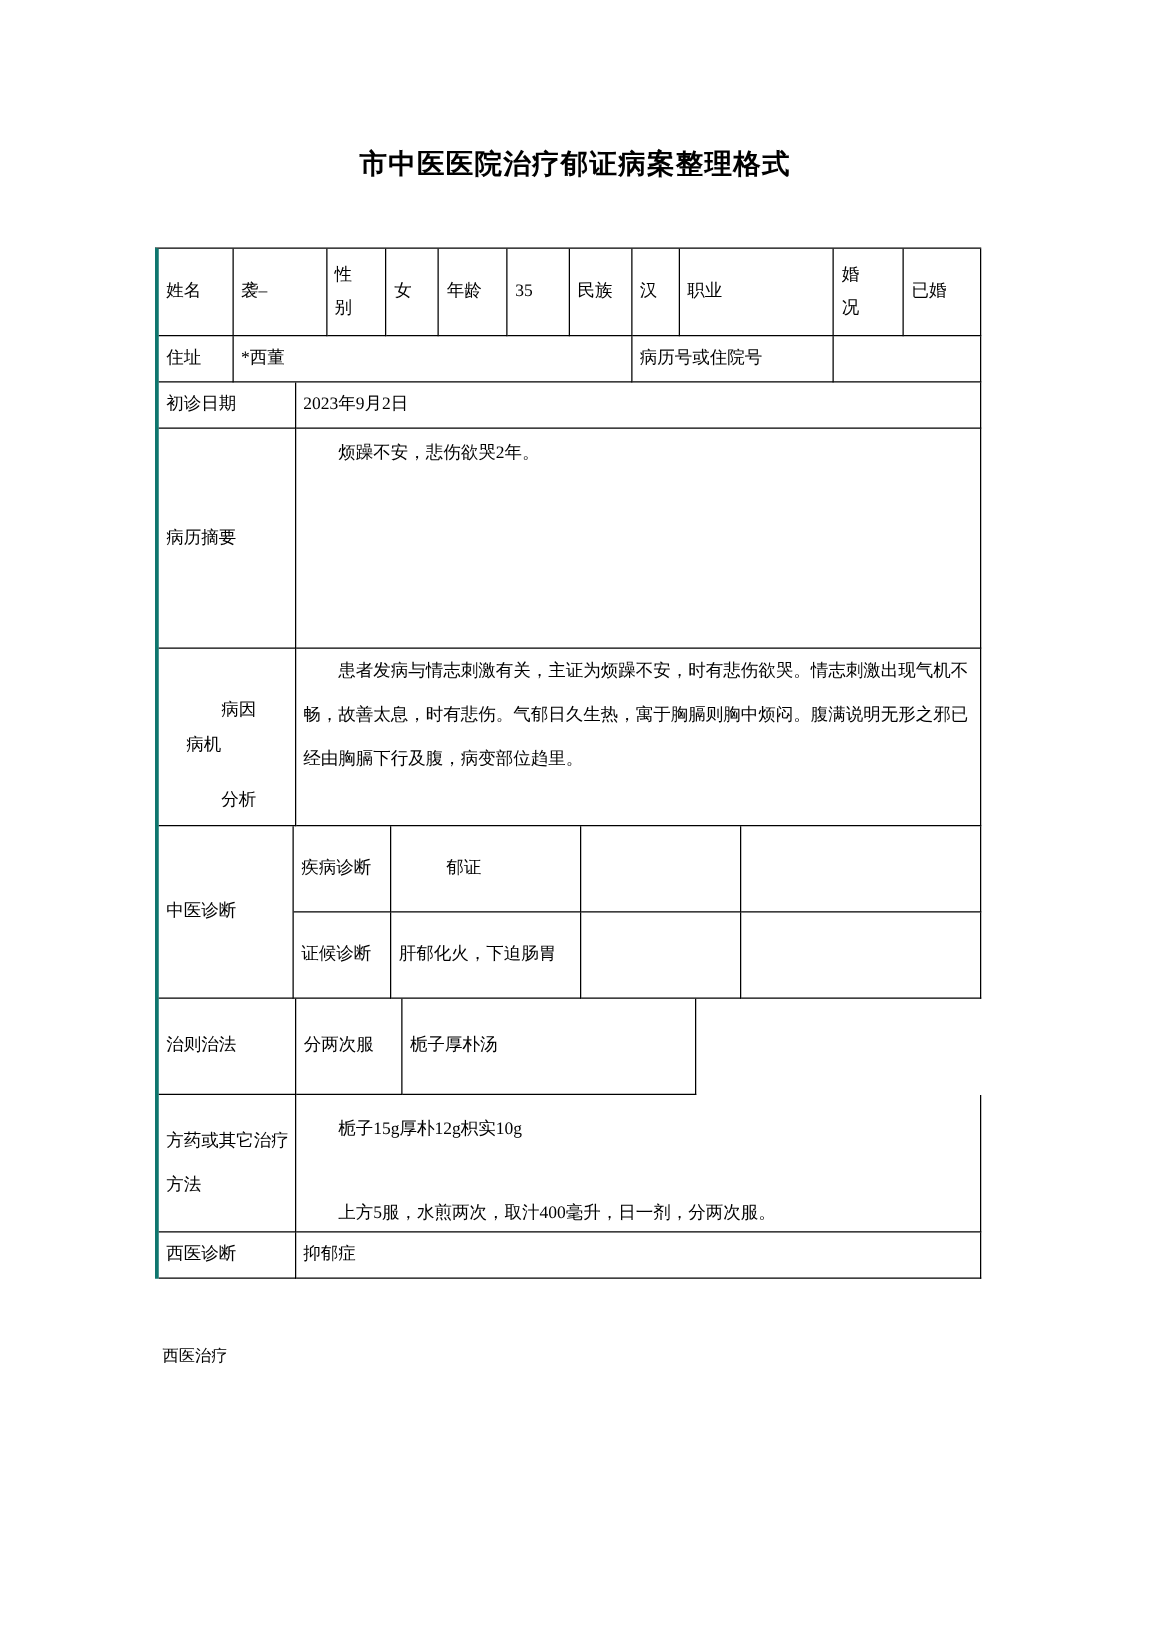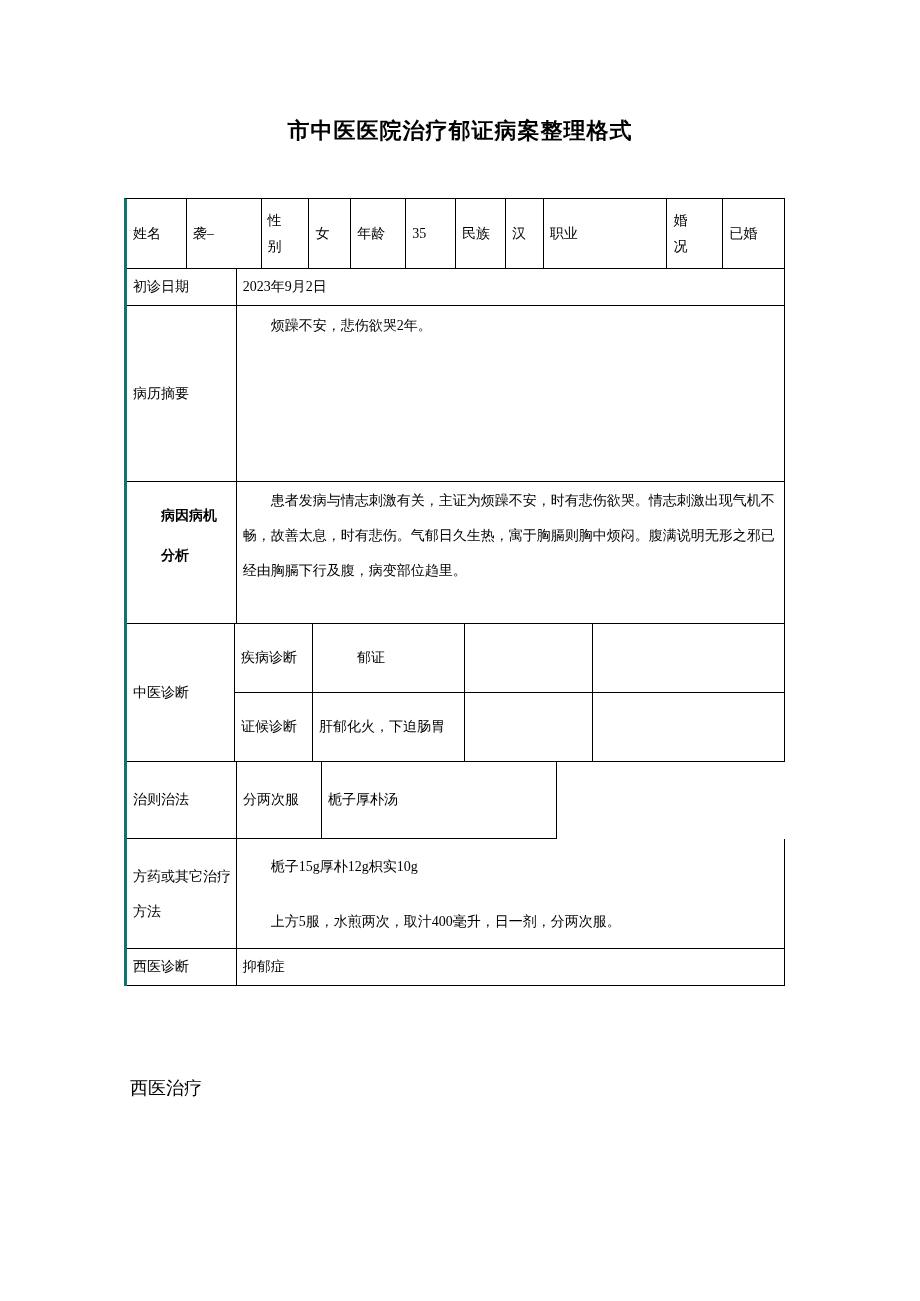--- a/index.html
+++ b/index.html
@@ -31,28 +31,28 @@
     padding: 2px 4px 2px 6px;
     display: flex; align-items: center;
     line-height: 26px;
     overflow: hidden;
   }
   .cell.blk { display: block; }
 
   .vwrap { display: inline-block; width: 1.1em; line-height: 26px; }
 
   .content p { text-indent: 2em; line-height: 35px; margin: 0; }
-  .pathlabel p { text-indent: 2em; line-height: 28px; margin: 0; font-weight: bold; }
+  .pathlabel p { text-indent: 2em; line-height: 28px; margin: 16px; }
   .pathlabel p + p { margin-top: 12px; }
-  .rx p + p { margin-top: 20px; }
+  .rx p + p { margin-top: 32px; }
   .lbl-tall { line-height: 35px; font-family: Liberation Serif, serif; }
 
   .footer-label {
     position: absolute; left: 130px; top: 1076px;
-    font-size: 18px;
+    font-size: 13px;
   }
 </style>
 </head>
 <body>
 
 <div>
 
   <div class="doc-title">市中医医院治疗郁证病案整理格式</div>
 
   <div class="tbl">
@@ -68,20 +68,26 @@
       <div class="cell" style="width:50px">35</div>
       <div class="cell" style="width:50px">民族</div>
       <div class="cell" style="width:38px">汉</div>
       <div class="cell" style="width:124px">职业</div>
       <div class="cell" style="width:56px">
           <span class="vwrap">婚况</span>
         </div>
       <div class="cell" style="width:62px">已婚</div>
     </div>
 
+    <div class="row" style="height:37px">
+      <div class="cell" style="width:60px">住址</div>
+      <div class="cell" style="width:320px">*西董</div>
+      <div class="cell" style="width:162px">病历号或住院号</div>
+      <div class="cell" style="width:118px"></div>
+    </div>
 
     <div class="row" style="height:37px">
       <div class="cell" style="width:110px">初诊日期</div>
       <div class="cell" style="width:550px">2023年9月2日</div>
     </div>
 
     <div class="row" style="height:176px">
       <div class="cell" style="width:110px">病历摘要</div>
       <div class="cell blk content" style="width:550px;padding-top:2px;padding-right:24px">
         <p>烦躁不安，悲伤欲哭2年。</p>

